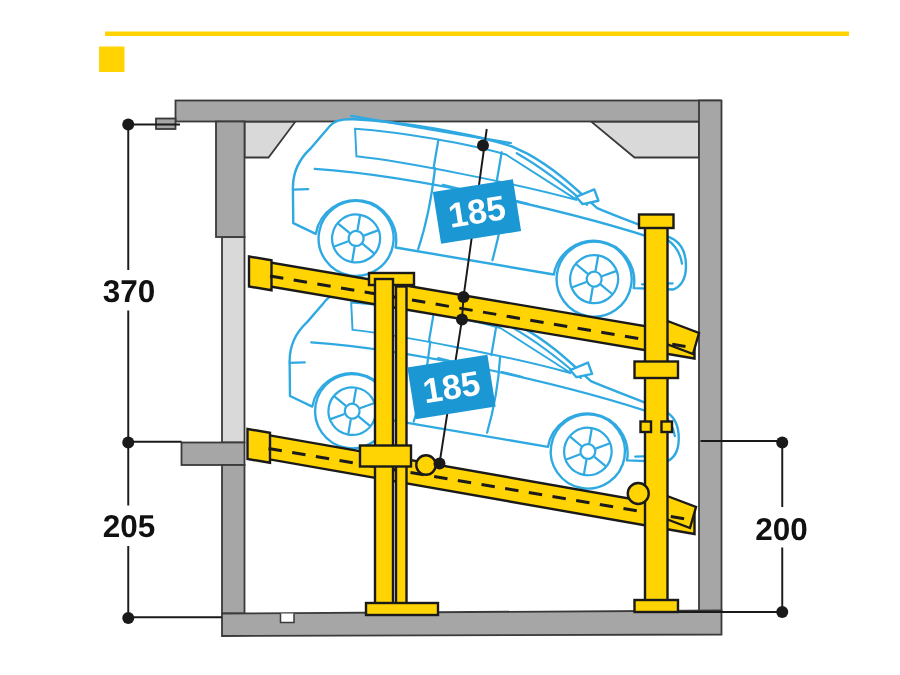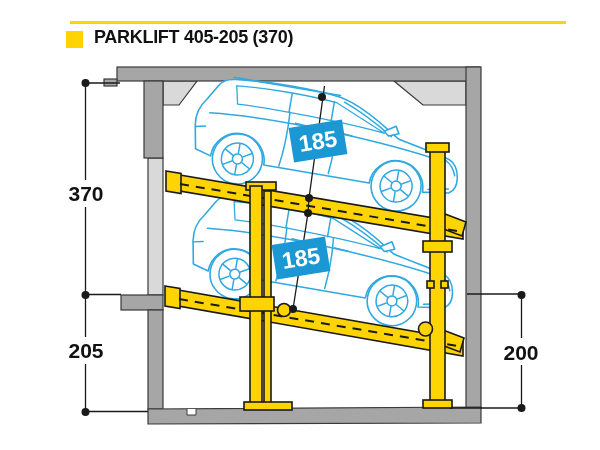--- a/index.html
+++ b/index.html
@@ -27,21 +27,20 @@
   .car-fill{stroke:var(--car-blue,#2FA9E1);stroke-width:1.6;fill:#fff;stroke-linejoin:round;}
   .car-glass{stroke:var(--car-blue,#2FA9E1);stroke-width:1.3;fill:#fff;}
 </style>
 </head>
 <body>
 
 <div class="page">
 
   <div class="top-rule"></div>
   <div class="title-bullet"></div>
-  <h1 class="title">PARKLIFT 405-205 (370)</h1>
 
   <svg class="diagram" width="600" height="450" viewBox="0 0 600 450">
 
     <defs>
       <g id="suv">
         <path class="car-fill" d="M14,-28 L10,-50 C8,-60 10,-70 17,-79 L26,-94 C29,-100 34,-102 42,-103
              C75,-107 122,-107 149,-103 L160,-100 C183,-92 199,-80 212,-72
              C233,-67 254,-64 266,-60 C273,-57 276,-50 277,-43
              C278,-36 276,-30 271,-27 L245,-23.5
              A27,27 0 0,0 191,-23.5 L84,-23.5

